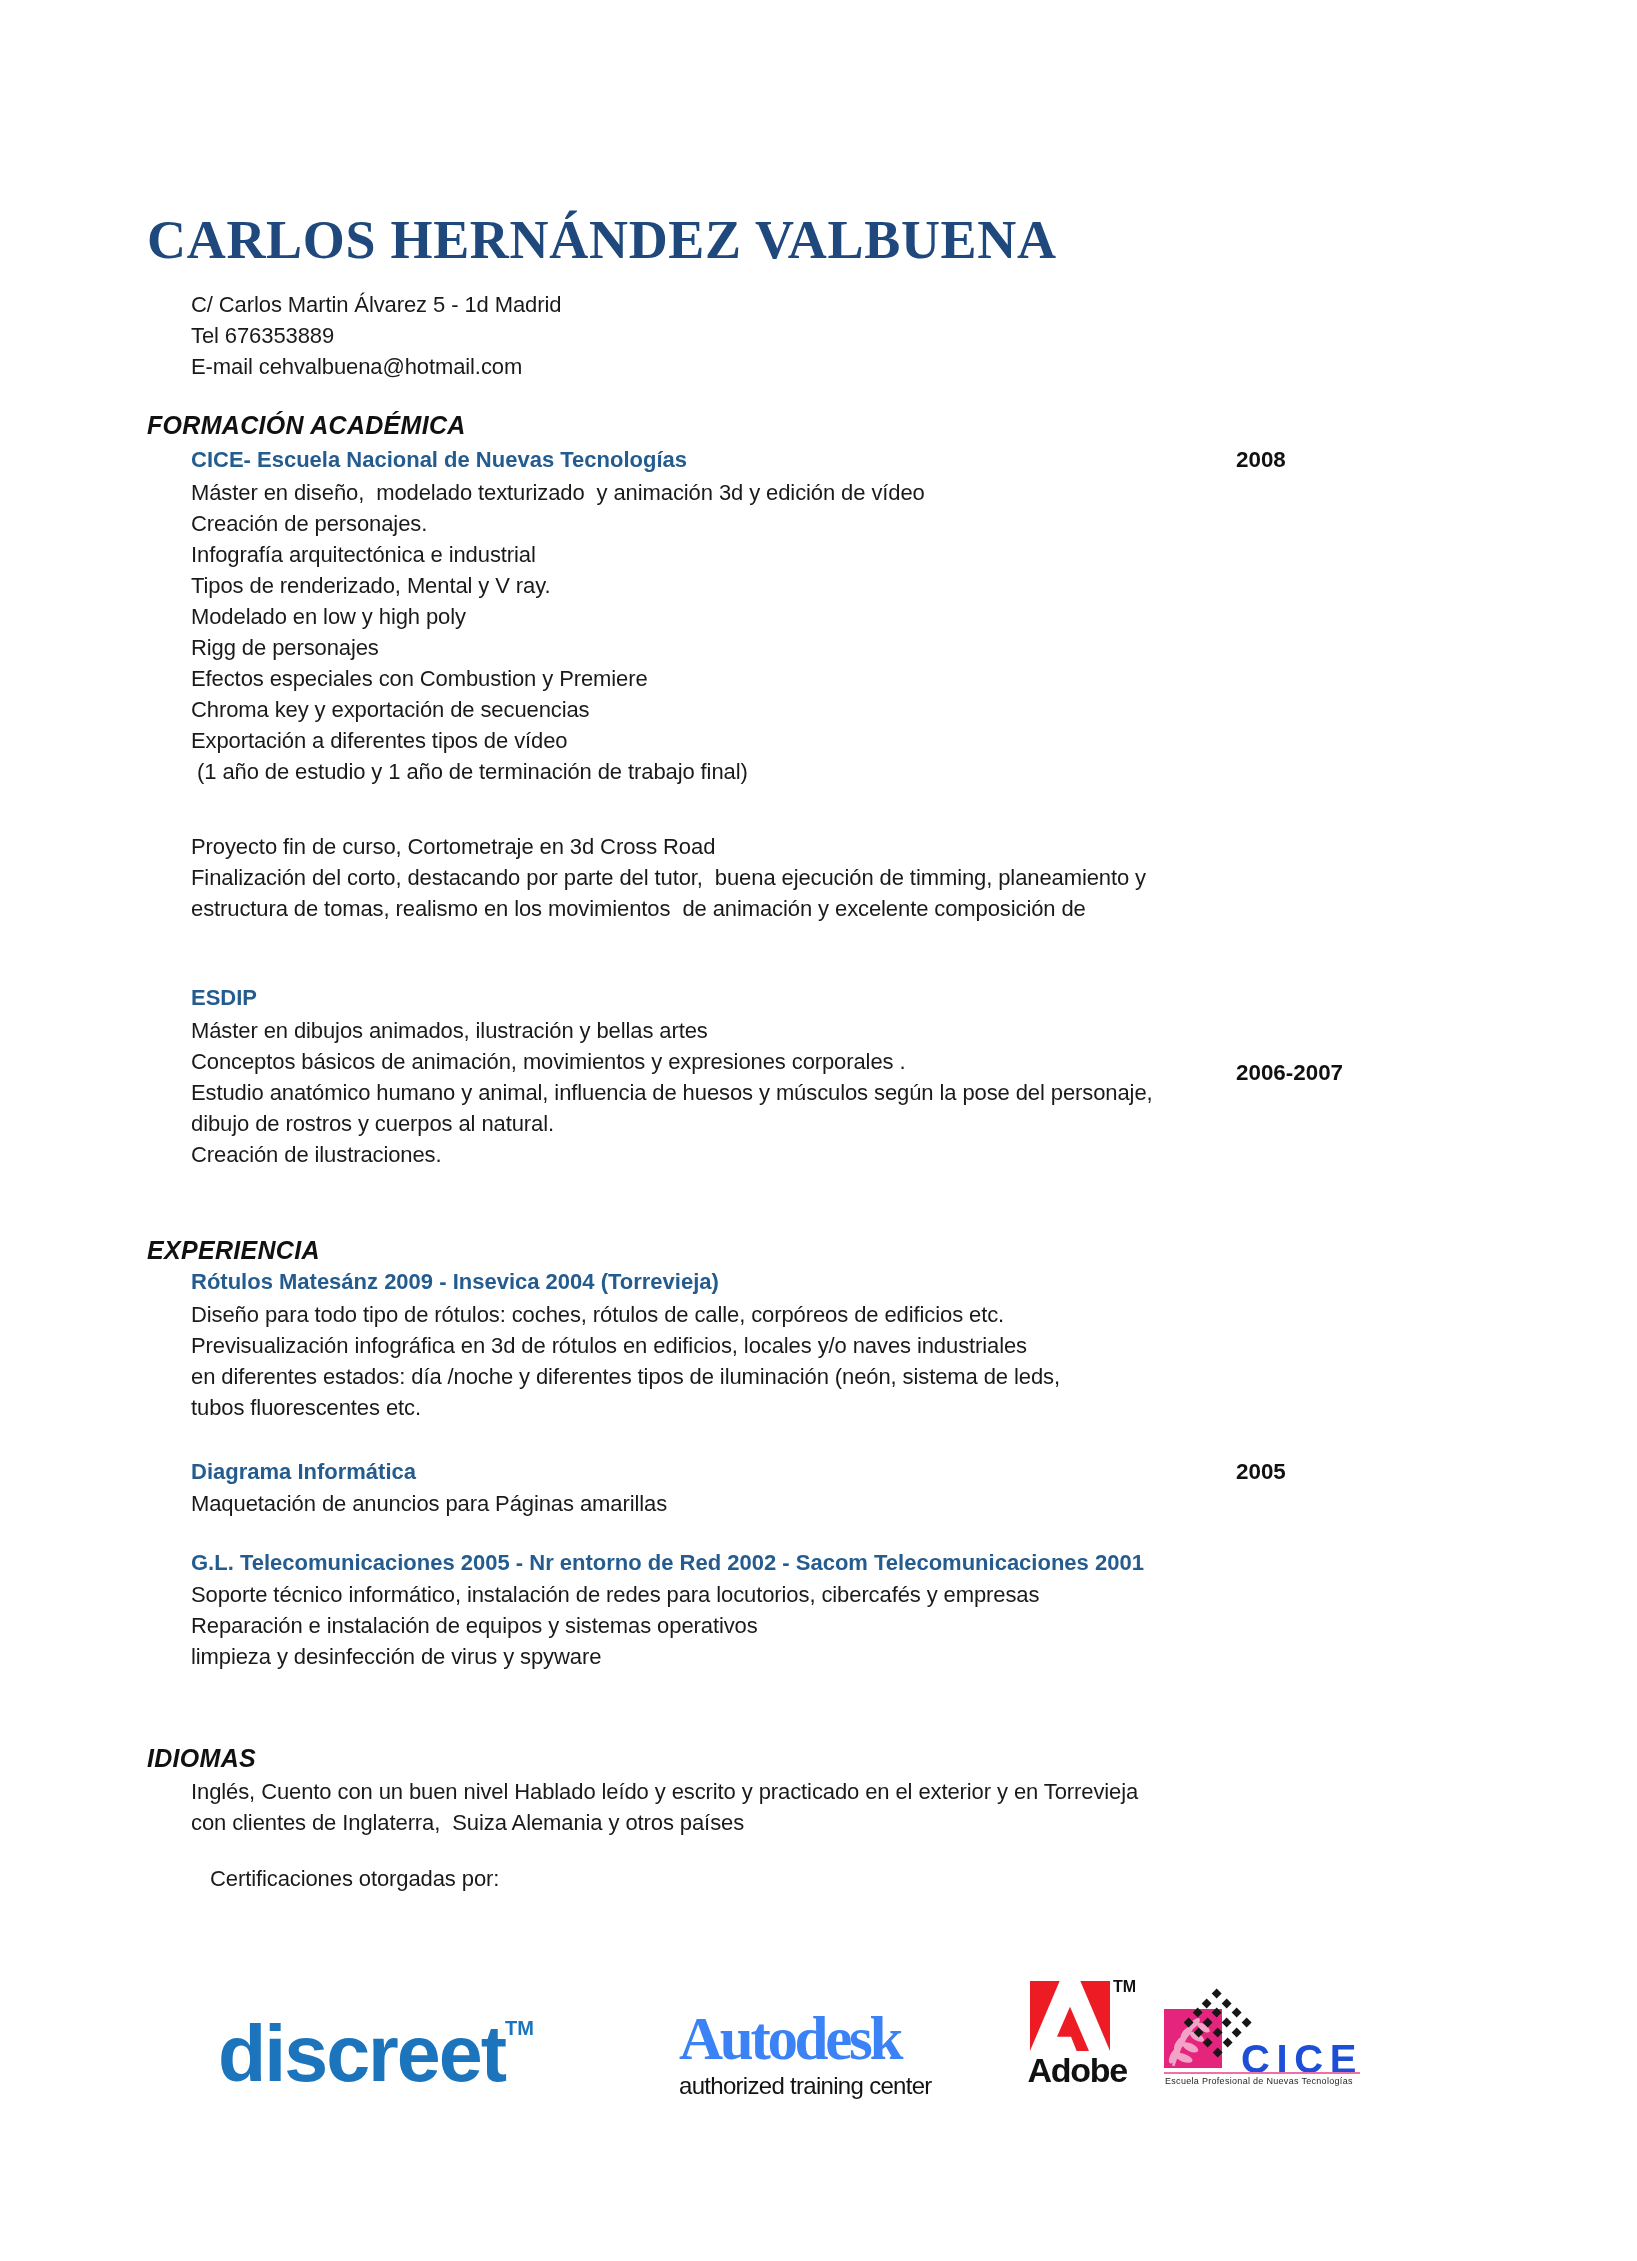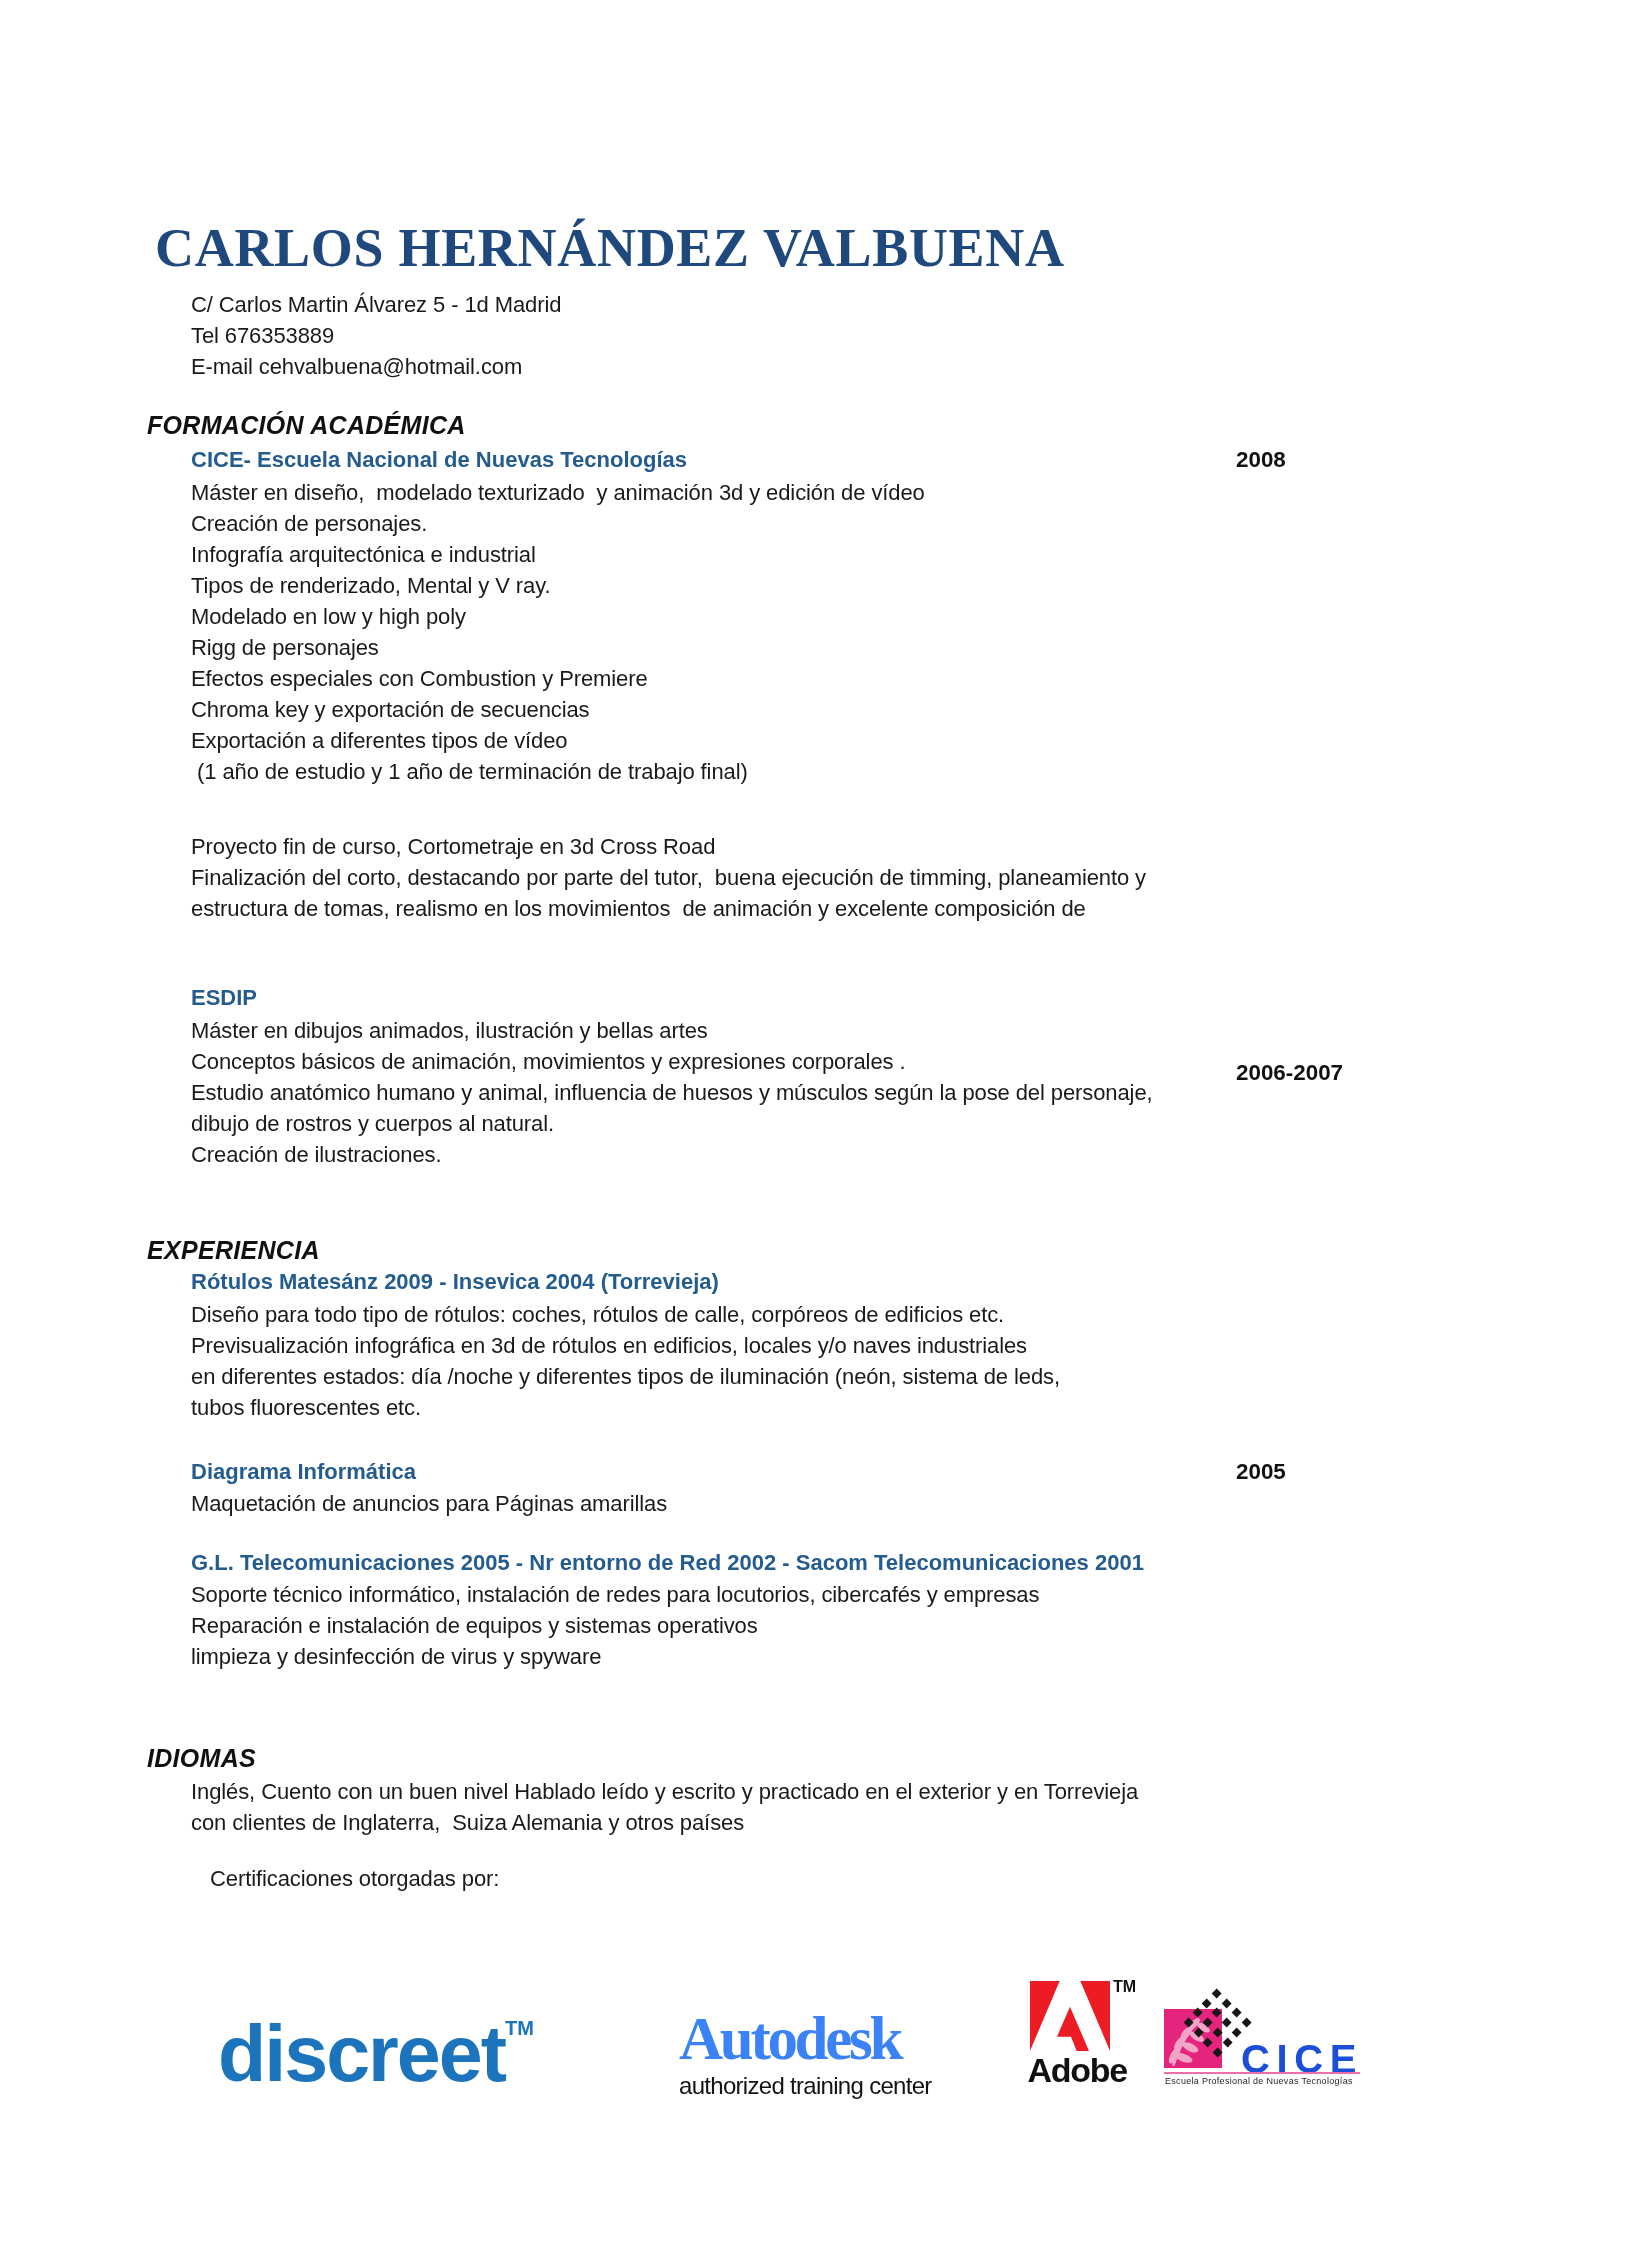--- a/index.html
+++ b/index.html
@@ -14,21 +14,21 @@
   }
   .abs{position:absolute;}
   .title{
     font-family:"Liberation Serif", serif;
     font-size:54px;
     font-weight:bold;
     letter-spacing:0.7px;
     color:#1F497D;
     white-space:nowrap;
     line-height:1.1;
-    margin:8px;
+    margin:0;
   }
   .body-line{
     font-size:22px;
     line-height:31px;
     letter-spacing:-0.1px;
     white-space:pre;
     color:#1a1a1a;
   }
   .sec-head{
     font-size:25px;

